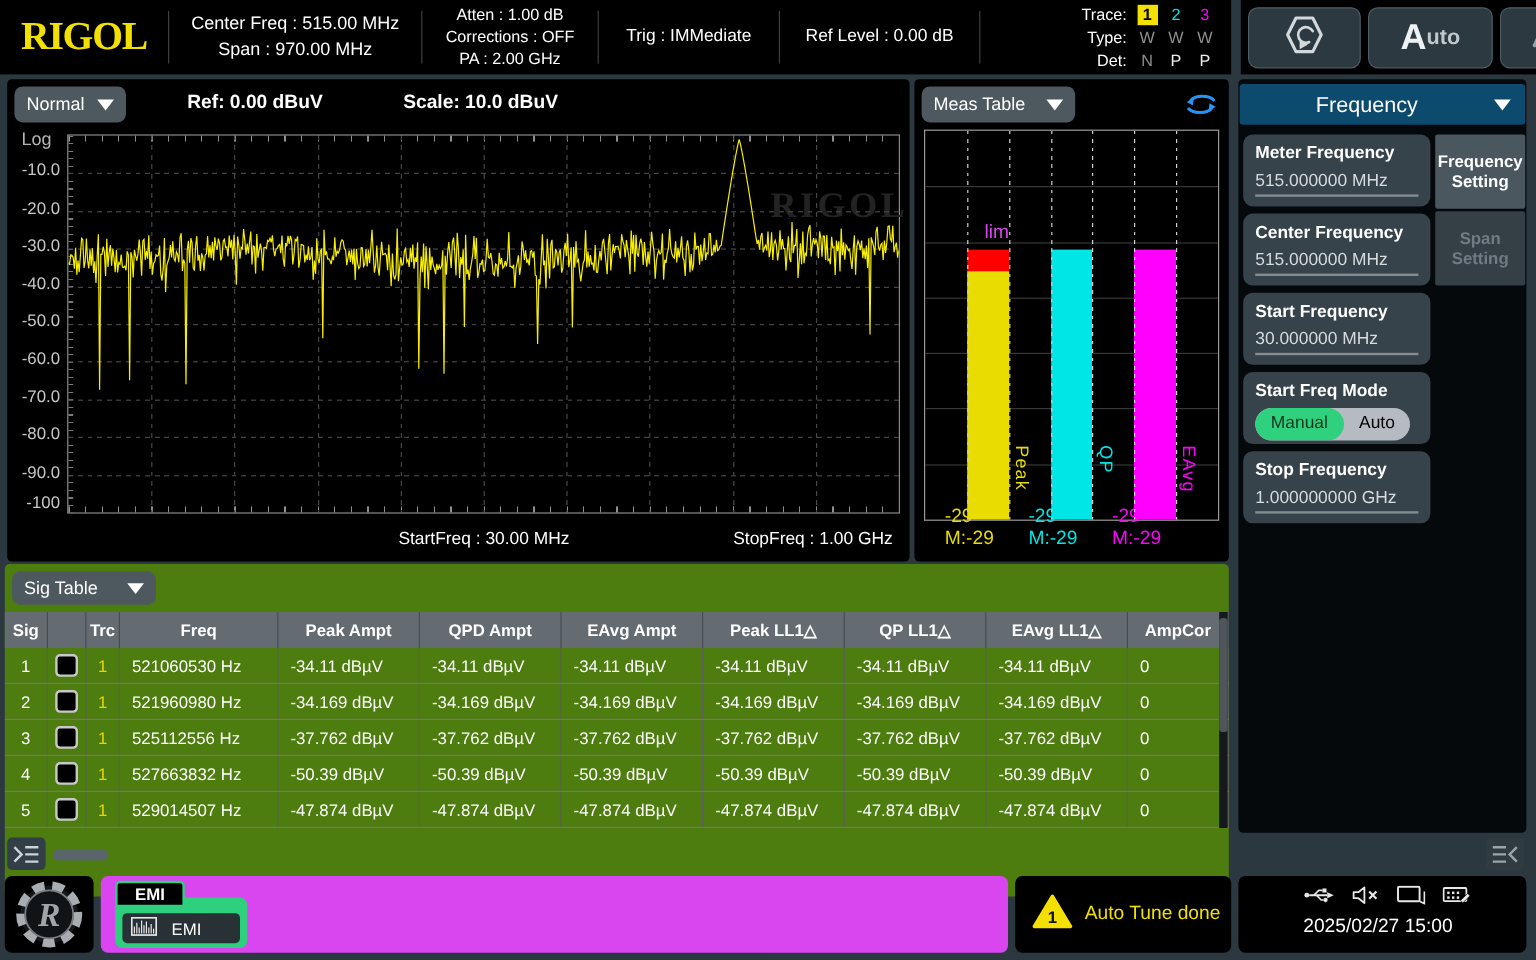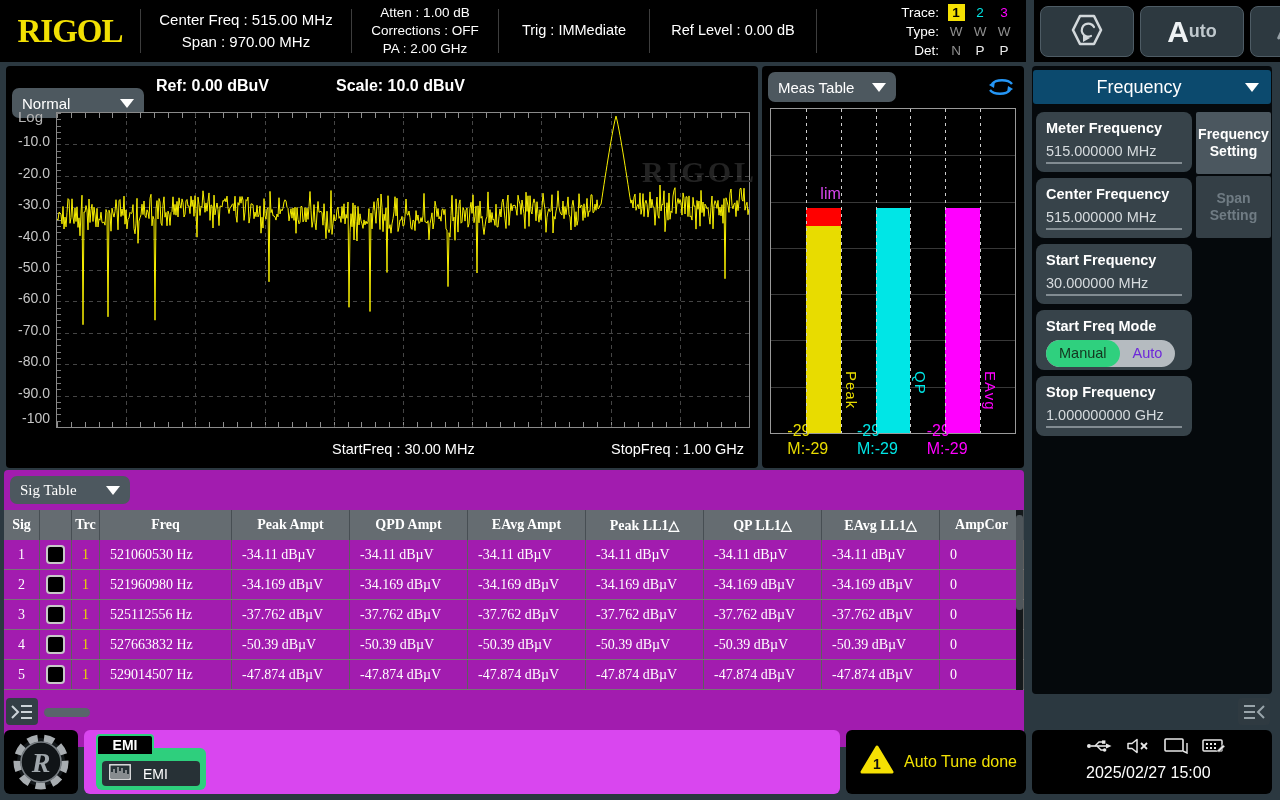--- a/index.html
+++ b/index.html
@@ -36,21 +36,21 @@
 
   
   .dropdown{position:absolute;background:#4d585f;border-radius:7px;color:#fff;font-size:15px;
             display:flex;align-items:center;justify-content:space-between;padding:0 10px;
             box-sizing:border-box;}
   .caret{width:0;height:0;border-left:7px solid transparent;border-right:7px solid transparent;
          border-top:9px solid #fff;}
 
   
   #spec{position:absolute;left:6px;top:66px;width:752px;height:402px;background:#000;border-radius:4px;}
-  #spec-dd{left:6px;top:6px;width:132px;height:30px;margin-top:16px;}
+  #spec-dd{left:6px;top:6px;width:93px;height:30px;}
   .spec-ref{position:absolute;left:150px;top:11px;font-weight:bold;font-size:16px;}
   .spec-scale{position:absolute;left:330px;top:11px;font-weight:bold;font-size:16px;}
   #log-lab{position:absolute;left:12px;top:42px;color:#b4b4b4;font-size:15px;}
   .ylab{position:absolute;left:0;width:44px;text-align:right;color:#c6c6c6;font-size:14px;}
   #plot{position:absolute;left:50px;top:46px;width:692px;height:314px;border:1px solid #8a8a8a;
         background:#000;}
   .gv{position:absolute;top:0;width:1px;height:100%;
       background:repeating-linear-gradient(180deg,#454545 0 4px,transparent 4px 8px);}
   .gh{position:absolute;left:0;height:1px;width:100%;
       background:repeating-linear-gradient(90deg,#454545 0 4px,transparent 4px 8px);}
@@ -74,21 +74,21 @@
               border:1px solid #9a9a9a;box-sizing:border-box;}
   .mh{position:absolute;left:0;width:100%;height:1px;background:#383838;z-index:1;}
   .mv{position:absolute;top:0;width:1px;height:100%;z-index:4;
       background:repeating-linear-gradient(180deg,#cfcfcf 0 3px,transparent 3px 7px);}
   .mbar{position:absolute;z-index:2;}
   .mname{position:absolute;z-index:4;writing-mode:vertical-rl;font-size:15px;letter-spacing:1px;top:262px;}
   .mlim{position:absolute;z-index:5;text-align:right;color:#d946ef;font-size:16px;}
   .mval{position:absolute;width:70px;text-align:left;font-size:16px;line-height:18px;top:356px;}
 
   
-  #sig{position:absolute;left:4px;top:470px;width:1020px;height:277px;background:#a21caf;border-radius:4px;font-family:Liberation Serif, serif;}
+  #sig{position:absolute;left:4px;top:470px;width:1020px;height:277px;background:#4d7c0f;border-radius:4px;}
   #sig-dd{left:6px;top:6px;width:120px;height:28px;}
   .sgrid{display:grid;grid-template-columns:36px 32px 28px 132px 118px 118px 118px 118px 118px 118px 84px;}
   #sig-header{position:absolute;left:0;top:40px;width:1020px;height:30px;background:#656c71;}
   .hcell{display:flex;align-items:center;justify-content:center;font-weight:bold;font-size:14px;
          border-right:1px solid #474e53;box-sizing:border-box;}
   #sig-body{position:absolute;left:0;top:70px;width:1020px;}
   .trow{height:30px;border-bottom:1px solid #767676;box-sizing:border-box;}
   .tcell{display:flex;align-items:center;font-size:14px;border-right:1px solid #5e5e5e;
          box-sizing:border-box;overflow:hidden;}
   .cnum{justify-content:center;}
@@ -128,21 +128,21 @@
   #rp-header{position:absolute;left:1px;top:4px;width:238px;height:34px;background:#0c4a6e;border-radius:3px;
              display:flex;align-items:center;}
   #rp-title{flex:1;text-align:center;font-size:18px;}
   #rp-header .caret{margin-right:12px;}
   .rp-card{position:absolute;left:4px;width:156px;height:60px;background:#37434a;border-radius:8px;
            padding:8px 10px;box-sizing:border-box;}
   .rp-card .ttl{font-weight:bold;font-size:14.5px;white-space:nowrap;}
   .rp-card .val{font-size:14.5px;color:#d6dbde;margin-top:7px;padding-bottom:3px;
                 border-bottom:2px solid #828c92;white-space:nowrap;}
   .toggle{margin-top:6px;display:inline-flex;background:#b5bbc0;border-radius:14px;height:27px;overflow:hidden;}
-  .seg{padding:0 13px;line-height:27px;font-size:14.5px;color:#6d28d9;}
+  .seg{padding:0 13px;line-height:27px;font-size:14.5px;color:#000000;}
   .seg.on{background:#2fd07e;border-radius:14px;color:#14351f;}
   .rp-tab{position:absolute;left:164px;width:75px;height:62px;border-radius:2px;display:flex;
           align-items:center;justify-content:center;text-align:center;font-weight:bold;font-size:14px;
           line-height:1.25;}
   #rp-tab1{top:46px;background:#4b575f;color:#fff;}
   #rp-tab2{top:110px;background:#343f46;color:#707c84;}
   .rp-tab span{display:block;width:72px;}
 </style>
 </head>
 <body>

